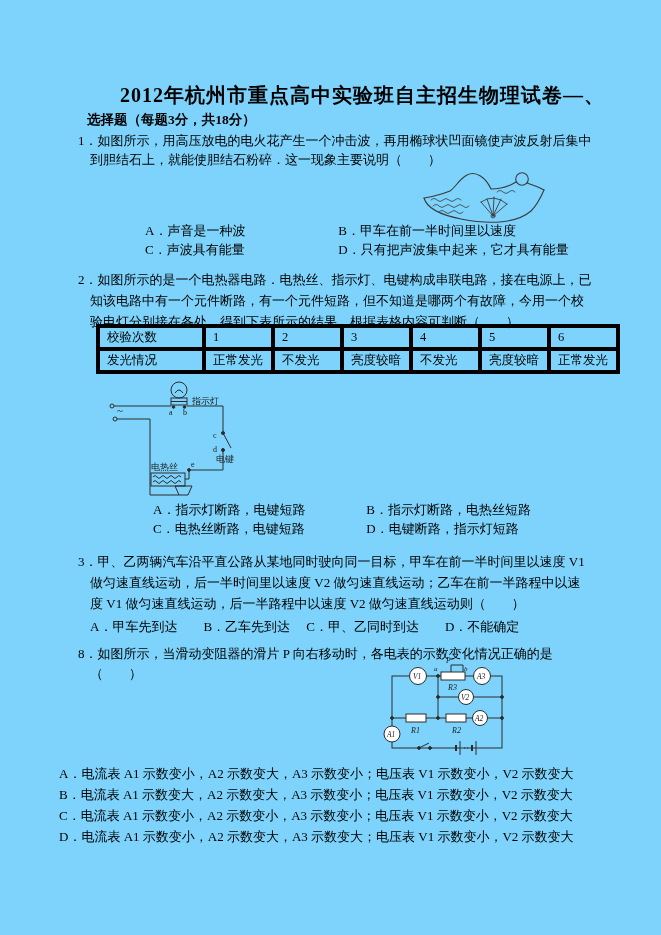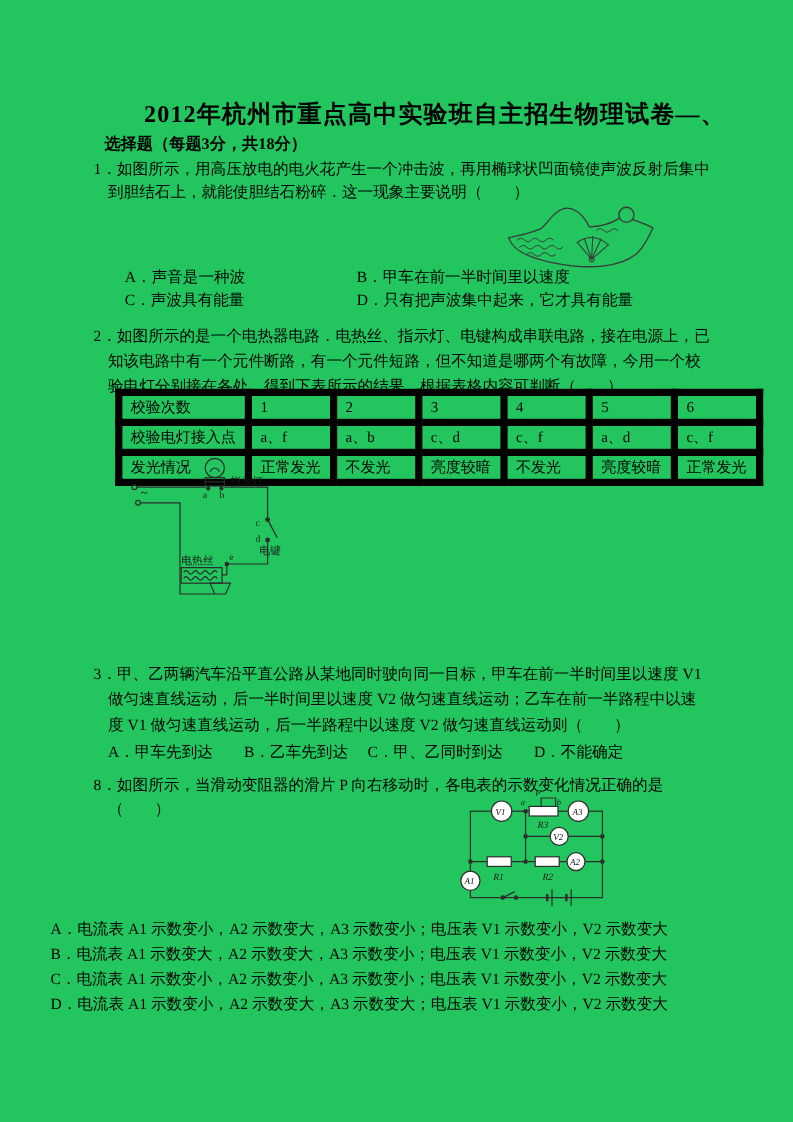--- a/index.html
+++ b/index.html
@@ -1,44 +1,44 @@
 <!DOCTYPE html>
 <html><head>
 <meta charset="utf-8">
 <style>
   html,body{margin:0;padding:0;background:#fff;}
   .page{
-    position:relative;width:661px;height:935px;background:#22c55e;
+    position:relative;width:661px;height:935px;background:#7dd3fc;
     font-family:"Liberation Serif","DejaVu Serif",serif;color:#000;overflow:hidden;
   }
   .abs{position:absolute;}
   .title{
     left:0;right:0;top:82px;text-align:center;padding-left:64px;
     font-size:20px;font-weight:bold;letter-spacing:1px;white-space:nowrap;
   }
   .section-header{left:87px;top:111px;font-size:13.5px;font-weight:bold;text-align:right;}
   .qtext{font-size:13px;padding-left:12px;text-indent:-12px;}
   .q1-text{left:78px;top:131px;width:502px;line-height:19px;}
   .q2-text{left:78px;top:269px;width:505px;line-height:21px;}
   .q3-block{left:78px;top:551px;width:512px;line-height:21px;font-size:13px;}
   .q3-options{padding-left:12px;margin-top:2px;}
   .q4-text{left:78px;top:644px;width:512px;line-height:20px;}
   .opt-grid{font-size:13px;line-height:19px;white-space:nowrap;}
   .q1-options{left:104px;top:221px;}
   .q2-options{left:112px;top:500px;}
   .opt-row span{display:inline-block;}
-  .opt-col1{width:190px;}
+  .opt-col1{width:190px;margin-left:41px;}
   .q2-options .opt-col1{width:210px;}
-  .q4-options{left:42px;top:763px;font-size:13px;line-height:21px;white-space:nowrap;}
+  .q4-options{left:59px;top:763px;font-size:13px;line-height:21px;white-space:nowrap;}
   table.check{
     left:96px;top:324px;border-collapse:collapse;table-layout:fixed;
     font-size:12.5px;position:absolute;
   }
   table.check td{
-    border:6px solid #000000;height:19px;padding:0 0 0 7px;white-space:nowrap;overflow:hidden;
+    border:4px solid #000000;height:19px;padding:0 0 0 7px;white-space:nowrap;overflow:hidden;
   }
   .c0{width:95px;} .cc{width:58px;}
   svg text{font-family:"Liberation Serif","DejaVu Serif",serif;fill:#1a1a1a;}
   .fig{position:absolute;}
 </style>
 </head>
 <body>
 
 <div class="page">
 
@@ -88,29 +88,20 @@
   <table class="check">
     <tbody>
         <tr>
       <td class="c0">校验次数</td>
       <td class="cc">1</td>
       <td class="cc">2</td>
       <td class="cc">3</td>
       <td class="cc">4</td>
       <td class="cc">5</td>
       <td class="cc">6</td>
-    </tr>
-    <tr>
-      <td>校验电灯接入点</td>
-      <td>a、f</td>
-      <td>a、b</td>
-      <td>c、d</td>
-      <td>c、f</td>
-      <td>a、d</td>
-      <td>c、f</td>
     </tr>
     <tr>
       <td>发光情况</td>
       <td>正常发光</td>
       <td>不发光</td>
       <td>亮度较暗</td>
       <td>不发光</td>
       <td>亮度较暗</td>
       <td>正常发光</td>
     </tr>
@@ -143,20 +134,30 @@
     <text x="74" y="35" font-size="8">a</text>
     <text x="88" y="35" font-size="8">b</text>
     <text x="22" y="34" font-size="11">~</text>
     <text x="118" y="58" font-size="8">c</text>
     <text x="118" y="72" font-size="8">d</text>
     <text x="121" y="82" font-size="9">电键</text>
     <text x="96" y="87" font-size="8">e</text>
     <text x="56" y="90" font-size="9">电热丝</text>
   </svg>
 
+  <div class="abs opt-grid q2-options">
+    <div class="opt-row">
+      <span class="opt-col1">A．指示灯断路，电键短路</span>
+      <span>B．指示灯断路，电热丝短路</span>
+    </div>
+    <div class="opt-row">
+      <span class="opt-col1">C．电热丝断路，电键短路</span>
+      <span>D．电键断路，指示灯短路</span>
+    </div>
+  </div>
 
   <div class="abs q3-block">
     <div class="qtext" style="padding-left:12px;text-indent:-12px;">3．甲、乙两辆汽车沿平直公路从某地同时驶向同一目标，甲车在前一半时间里以速度 V1 做匀速直线运动，后一半时间里以速度 V2 做匀速直线运动；乙车在前一半路程中以速度 V1 做匀速直线运动，后一半路程中以速度 V2 做匀速直线运动则（　　）</div>
     <div class="q3-options">A．甲车先到达　　B．乙车先到达　 C．甲、乙同时到达　　D．不能确定</div>
   </div>
 
   <div class="abs qtext q4-text">8．如图所示，当滑动变阻器的滑片 P 向右移动时，各电表的示数变化情况正确的是（　　）</div>
 
   <svg class="fig" style="left:370px;top:657px;" width="180" height="100" viewBox="0 0 180 100">
     <g stroke="#2c2c2c" stroke-width="1" fill="none">

